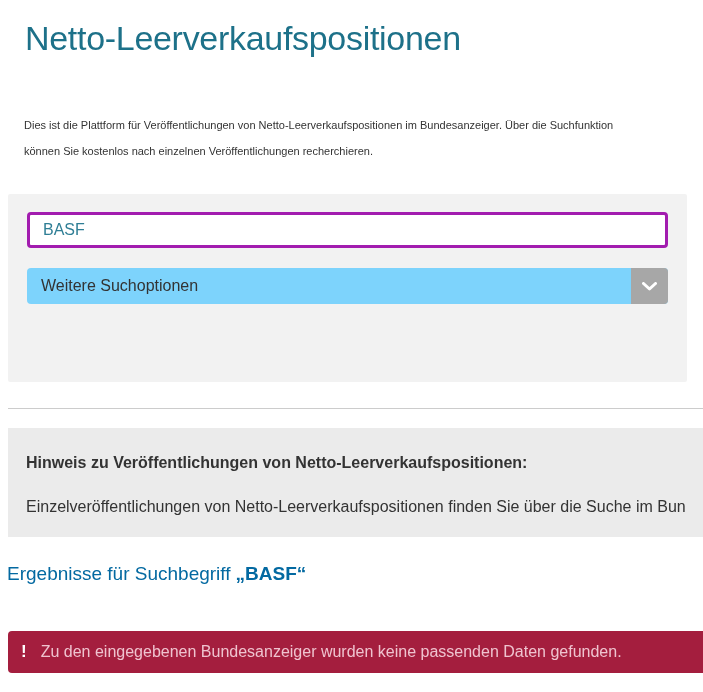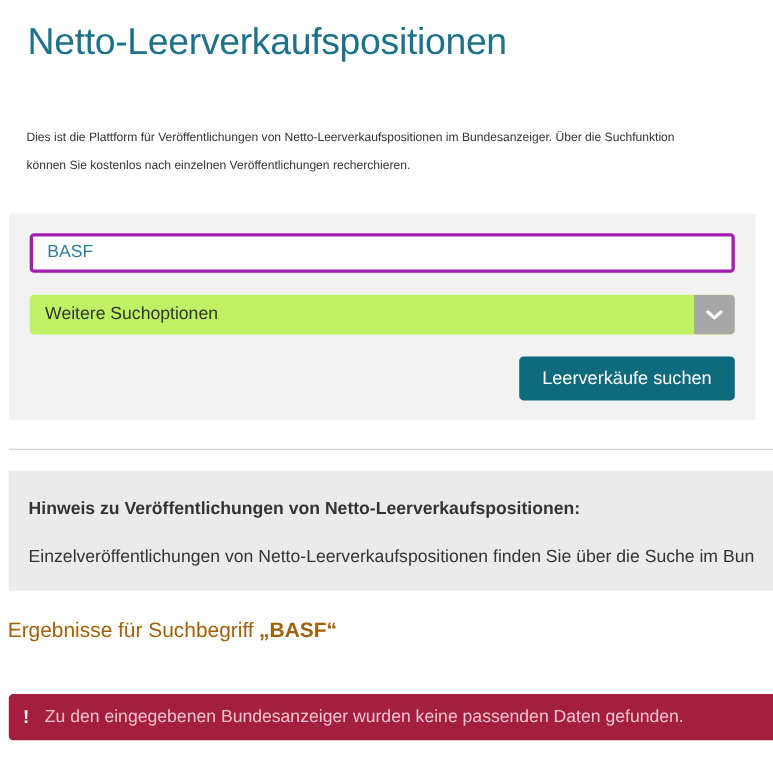--- a/index.html
+++ b/index.html
@@ -53,21 +53,21 @@
     padding: 0 13px;
     font-family: "Liberation Sans", sans-serif;
     font-size: 16px;
     color: #2f7e95;
     background: #ffffff;
     outline: none;
   }
   .options-toggle {
     margin-top: 20px;
     height: 36px;
-    background: #bef264;
+    background: #7dd3fc;
     border-radius: 4px;
     display: flex;
     align-items: center;
     justify-content: space-between;
     overflow: hidden;
     cursor: pointer;
   }
   .options-label {
     padding-left: 14px;
     font-size: 16px;
@@ -127,21 +127,21 @@
     line-height: 18px;
     color: #333333;
     white-space: nowrap;
   }
 
   
   .results-line {
     margin: 26px 0 0 7px;
     font-size: 19px;
     line-height: 22px;
-    color: #a16207;
+    color: #0369a1;
   }
   .results-term {
     font-weight: 700;
     margin-left: 5px;
   }
 
   
   .alert {
     margin: 46px 0 0 8px;
     width: 900px;
@@ -175,23 +175,20 @@
 
     <div class="options-toggle">
       <span class="options-label">Weitere Suchoptionen</span>
       <span class="chevron-box">
         <svg width="15" height="9" viewBox="0 0 15 9" aria-hidden="true">
           <path d="M1.5 1.5 L7.5 7 L13.5 1.5" stroke="#ffffff" stroke-width="3" fill="none" stroke-linecap="round" stroke-linejoin="round"></path>
         </svg>
       </span>
     </div>
 
-    <div class="button-row">
-      <button class="submit-btn">Leerverkäufe suchen</button>
-    </div>
 
   </section>
 
   <hr class="divider">
 
   <section class="notice-box">
     <p class="notice-heading">Hinweis zu Veröffentlichungen von Netto-Leerverkaufspositionen:</p>
     <p class="notice-body">Einzelveröffentlichungen von Netto-Leerverkaufspositionen finden Sie über die Suche im Bun</p>
   </section>
 

